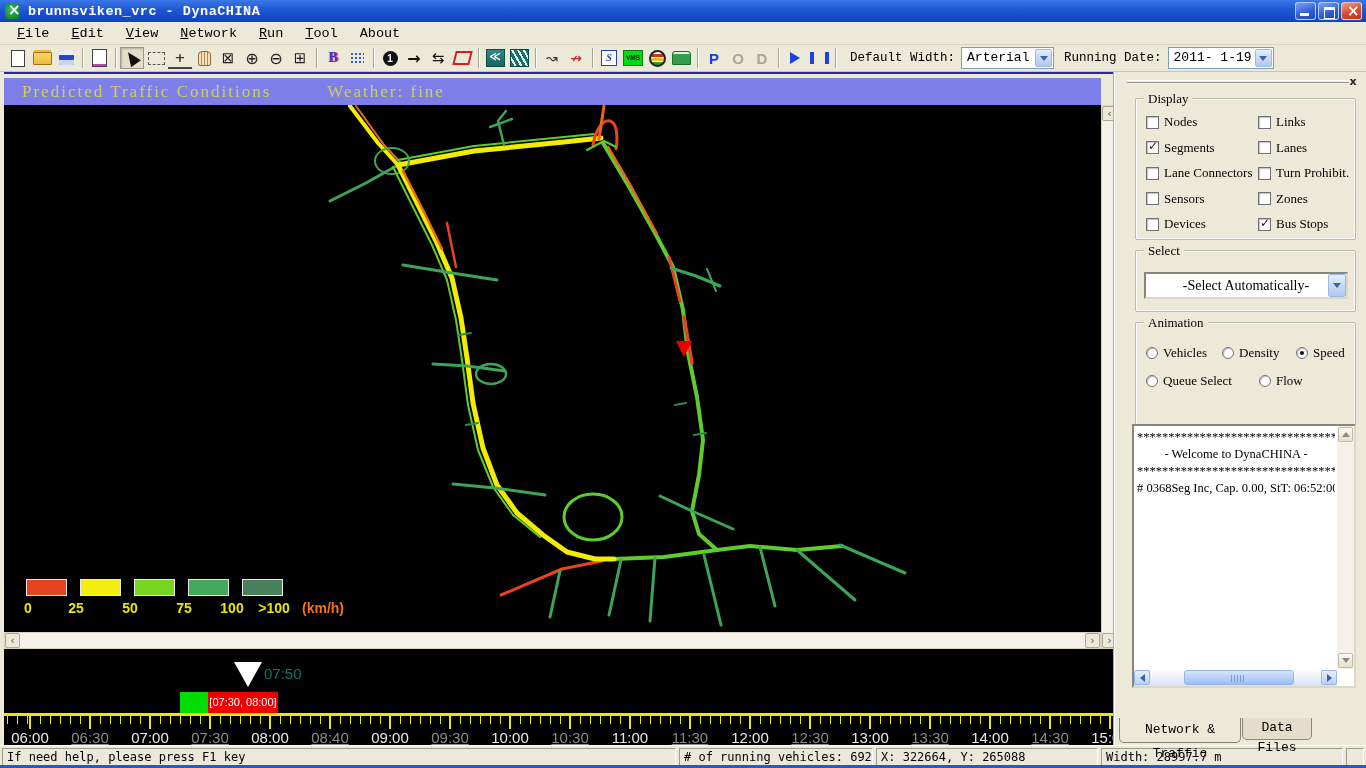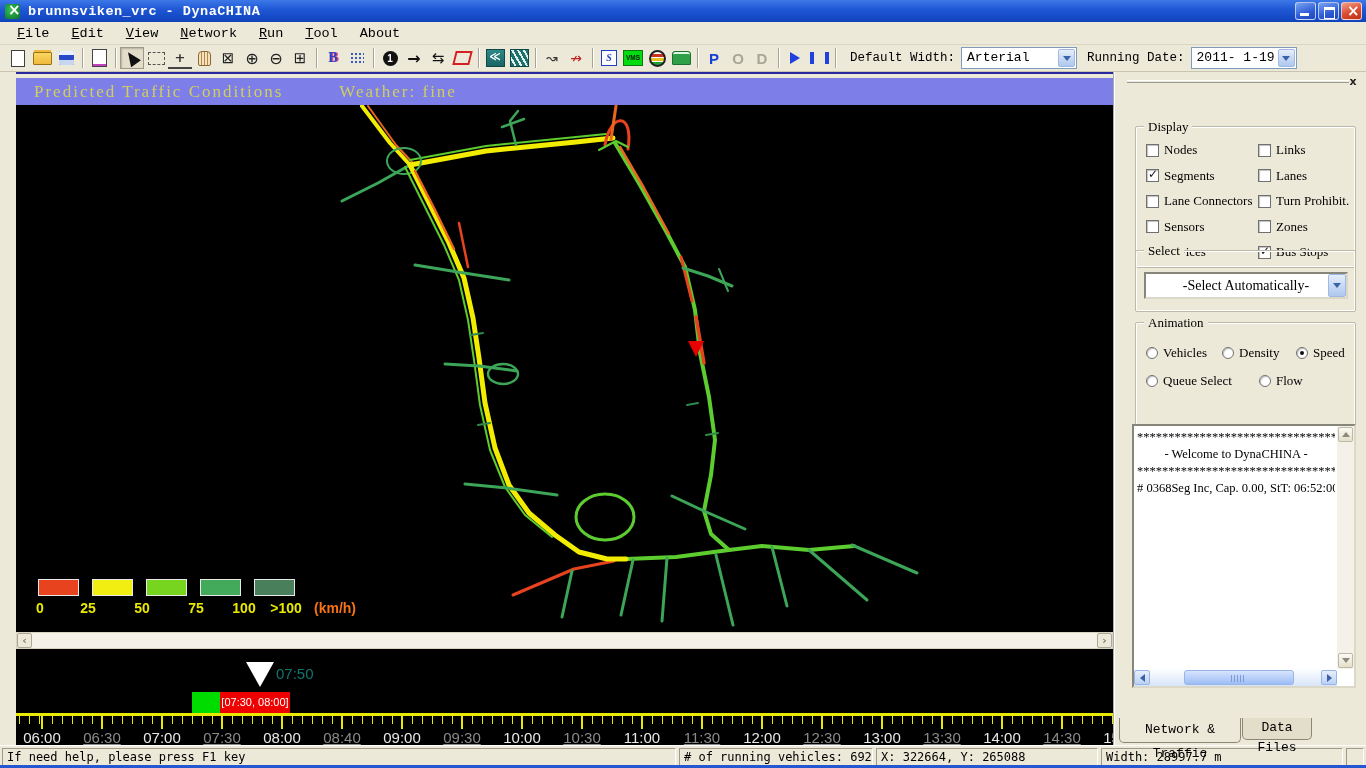--- a/index.html
+++ b/index.html
@@ -85,21 +85,21 @@
   .combo { position:relative; height:22px; background:#fff; border:1px solid #7F9DB9; flex:none; }
   .combo .val { font:13px "Liberation Mono",monospace; line-height:20px; padding-left:5px; display:block;
     overflow:hidden; white-space:nowrap; }
   .combo .cbtn { position:absolute; right:1px; top:1px; bottom:1px; width:17px;
     background:linear-gradient(#E6EEFB,#CBDBF5 45%,#AFC8EE); border:1px solid #9EBAE4; border-radius:2px;
     display:flex; align-items:center; justify-content:center; }
   .combo .cbtn::before { content:""; width:0; height:0; border-top:5px solid #3A62A8;
     border-left:4px solid transparent; border-right:4px solid transparent; }
 
   
-  #map-pane { position:absolute; left:16px; top:72px; width:1113px; height:673px; background:#ECE9D8;
+  #map-pane { position:absolute; left:4px; top:72px; width:1113px; height:673px; background:#ECE9D8;
     border-top:2px solid #2828A0; }
   #map-header { position:absolute; left:0; top:4px; width:1097px; height:27px; background:#7E7EE8;
     display:flex; align-items:center; gap:56px; padding-left:18px; }
   #map-header span { font:17px "Liberation Serif",serif; letter-spacing:2px; color:#CFCF5E; }
   #map-canvas { position:absolute; left:0; top:31px; width:1097px; height:527px; background:#000; overflow:hidden; }
   #map-canvas svg { position:absolute; left:0; top:0; }
 
   
   #legend { position:absolute; left:14px; top:474px; width:340px; height:46px; }
   .lg-swatch { position:absolute; top:0; width:41px; height:17px; border:1px solid #E8E8E8; }
@@ -133,21 +133,21 @@
   #side-panel { position:absolute; left:1113px; top:72px; width:253px; height:673px; background:#ECE9D8;
     border-left:2px groove #fff; }
   #panel-grip { position:absolute; left:12px; top:8px; width:222px; height:3px;
     border-top:1px solid #fff; border-bottom:1px solid #9D9A8B; }
   #panel-close { position:absolute; right:6px; top:3px; width:14px; height:14px; text-align:center;
     font:bold 11px/12px "DejaVu Sans",sans-serif; color:#222; border:1px solid transparent; }
   .groupbox { position:absolute; left:20px; width:221px; border:1px solid #BDB9A8; border-radius:2px;
     box-shadow:inset 0 0 0 1px #fff; }
   .gb-title { position:absolute; top:-8px; left:8px; background:#ECE9D8; padding:0 4px;
     font:13px "Liberation Serif",serif; color:#000; }
-  #gb-display { top:26px; height:142px;margin-top:28px; }
+  #gb-display { top:26px; height:142px; }
   #gb-display .grid { display:grid; grid-template-columns:112px 1fr; padding:15px 0 0 10px; row-gap:9.5px; }
   .chkrow { display:flex; align-items:center; gap:5px; }
   .chk { width:13px; height:13px; background:#fff; border:1px solid #707070;
     box-shadow:inset 1px 1px 1px rgba(0,0,0,.25); position:relative; flex:none; }
   .chk.checked::after { content:"✓"; position:absolute; left:1px; top:-3px; font:bold 12px "DejaVu Sans",sans-serif; color:#111; }
   .chklabel,.radlabel { font:13px "Liberation Serif",serif; color:#000; white-space:nowrap; }
   #gb-select { top:178px; height:62px; }
   #sel-combo { position:absolute; left:8px; top:21px; width:204px; height:27px; background:#fff;
     border:2px inset #DCD8C8; }
   #sel-combo .val { display:block; text-align:center; font:14px "Liberation Serif",serif; line-height:23px; }
@@ -258,21 +258,21 @@
   <div class="tbtn i-bus"></div>
   <div class="tsep"></div>
   <div class="tbtn i-P"></div>
   <div class="tbtn i-O"></div>
   <div class="tbtn i-D"></div>
   <div class="tsep"></div>
   <div class="tbtn i-run"></div>
   <div class="tbtn i-pause"></div>
   <div class="tsep"></div>
   <span class="tlabel">Default Width:</span>
-  <div class="combo" style="width:116px">
+  <div class="combo" style="width:93px">
     <span class="val">Arterial</span>
     <span class="cbtn"></span>
   </div>
   <span class="tlabel">Running Date:</span>
   <div class="combo" style="width:106px">
     <span class="val">2011- 1-19</span>
     <span class="cbtn"></span>
   </div>
 </div>
 

